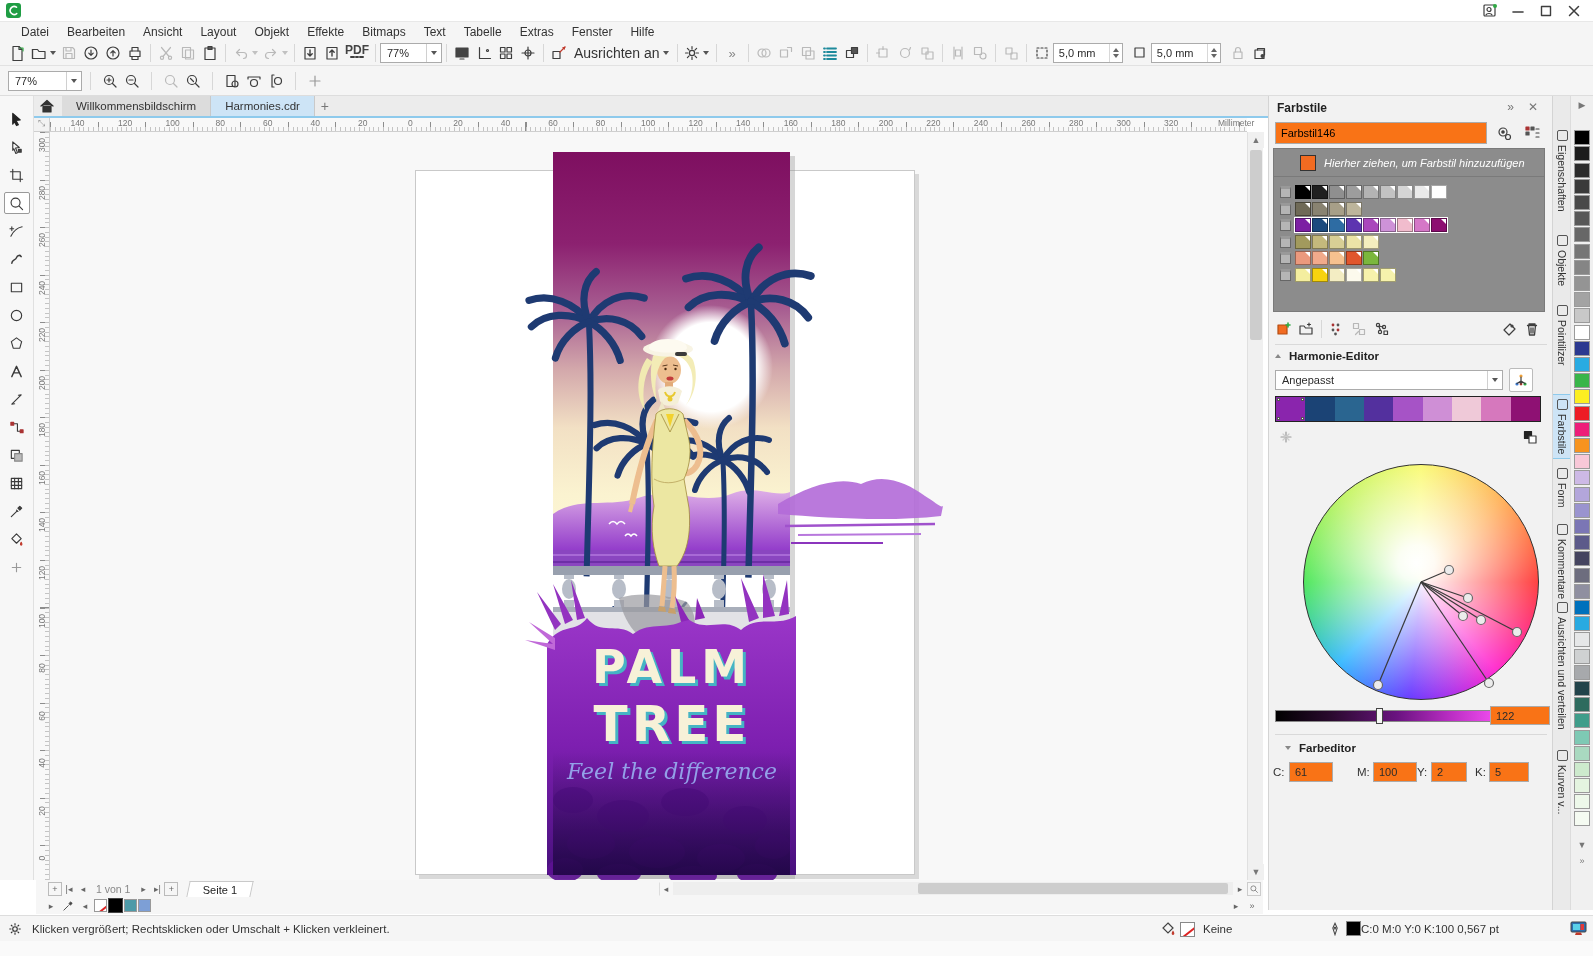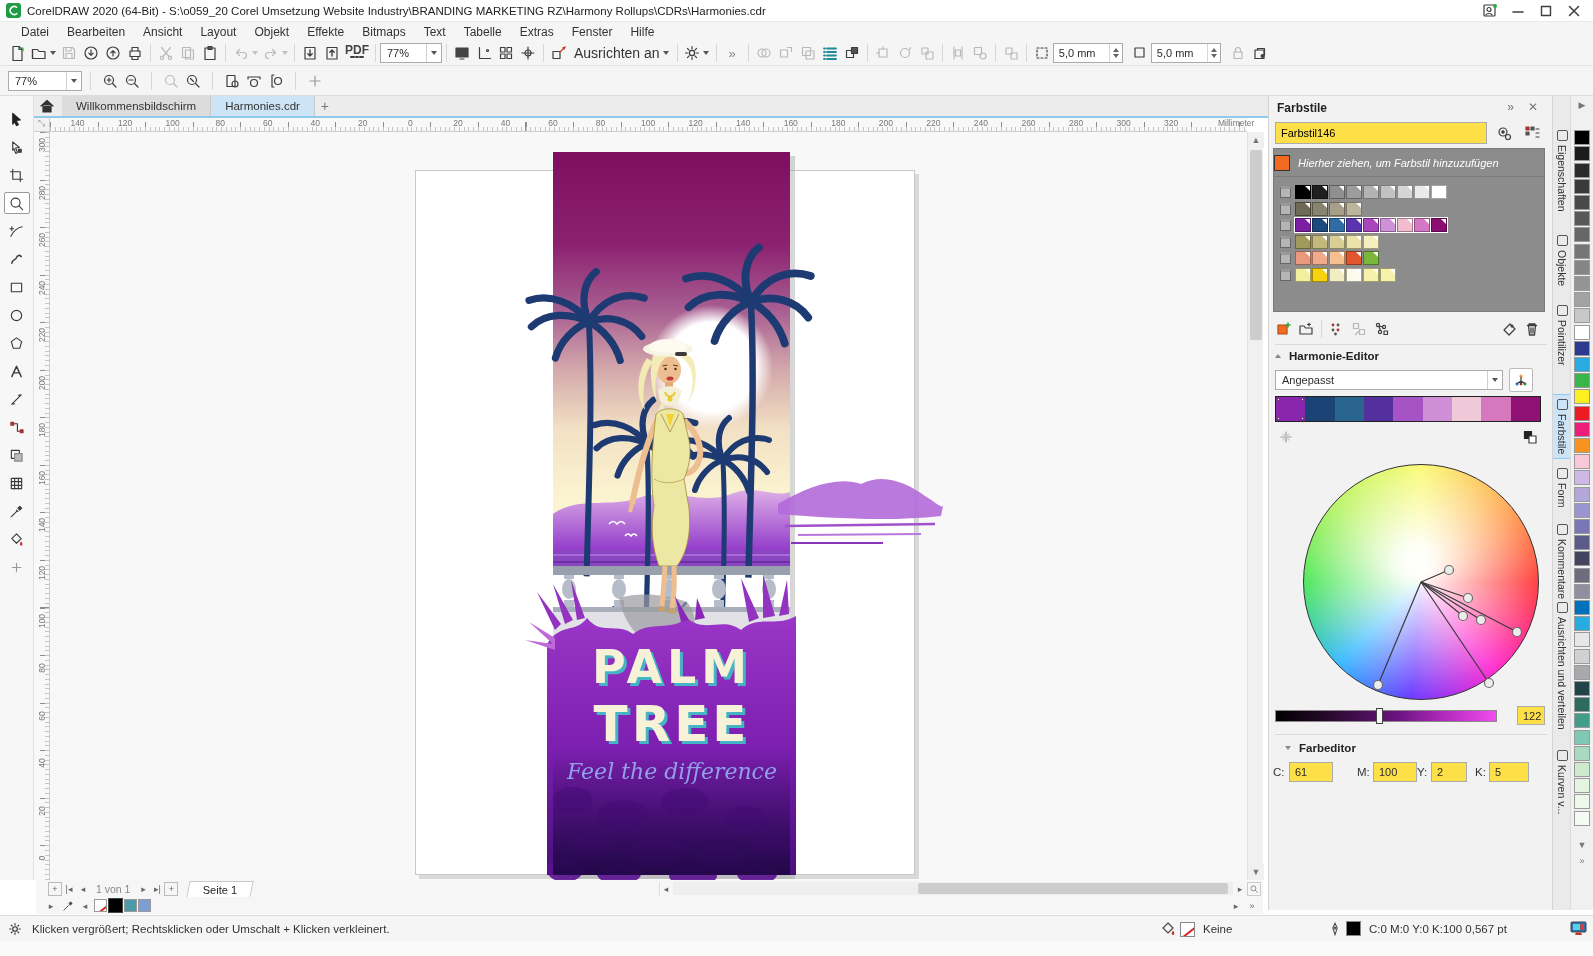--- a/index.html
+++ b/index.html
@@ -54,21 +54,21 @@
   #bannerwrap { left:503px; top:20px; width:237px; height:723px; box-shadow:5px 4px 0 rgba(150,150,150,.38); }
   
   .scrollv { background:#f0f0f0; border-left:1px solid #e0e0e0; }
   .thumb { background:#cdcdcd; border-radius:2px; }
   .sbtn { background:#f0f0f0; color:#777; font-size:9px; display:flex; align-items:center; justify-content:center; }
   
   #docker { left:1268px; top:96px; width:284px; height:814px; background:#f2f2f2; border-left:1px solid #d4d4d4; }
   #docker .hdr { position:absolute; left:0; top:0; width:100%; height:24px; }
   #docker .hdr .t { position:absolute; left:8px; top:5px; font-weight:bold; font-size:12px; color:#222; }
   .sec-h { font-weight:bold; font-size:11.5px; color:#222; }
-  .field { background:#fde047; border:1px solid #ababab; height:20px; font-size:11px; display:flex; align-items:center; padding-left:5px; }
+  .field { background:#f97316; border:1px solid #ababab; height:20px; font-size:11px; display:flex; align-items:center; padding-left:5px; }
   .grayarea { background:#8c8c8c; border:1px solid #7a7a7a; }
   .swrow { position:absolute; display:flex; align-items:center; gap:1px; }
   .sw { width:16px; height:14px; border:1px solid rgba(0,0,0,.35); position:relative; }
   .sw::after { content:""; position:absolute; right:0; top:0; width:0; height:0; border-left:5px solid transparent; border-top:5px solid #fff; }
   .swrow.selrow .sw { outline:1px solid #fff; }
   .folderic { width:11px; height:12px; background:#b5b5b5; border:1px solid #666; border-top:3px solid #999; margin-right:3px; }
   .hstrip { position:absolute; display:flex; border:1px solid #222; }
   .hstrip .hc { flex:1; height:100%; position:relative; }
   .dot { position:absolute; width:3px; height:3px; background:#fff; border:1px solid #555; }
   
@@ -95,21 +95,20 @@
   text { user-select:none; }
 </style>
 </head>
 <body>
 
 <div id="titlebar" class="abs">
   <svg style="margin-left:6px" width="15" height="15" viewBox="0 0 15 15">
       <rect width="15" height="15" rx="3" fill="#1f9d44"></rect>
       <path d="M10.5 4.2a4 4 0 1 0 .2 6.4" stroke="#fff" stroke-width="1.6" fill="none" stroke-linecap="round"></path>
     </svg>
-  <span class="t">CorelDRAW 2020 (64-Bit) - S:\o059_20 Corel Umsetzung Website Industry\BRANDING  MARKETING RZ\Harmony Rollups\CDRs\Harmonies.cdr</span>
   <div style="flex:1"></div>
   <div class="ic">
       <svg viewBox="0 0 16 16">
         <rect x="2" y="2" width="11" height="11" rx="1"></rect>
         <circle cx="7" cy="6.5" r="2"></circle>
         <path d="M4 12c.6-2 5.4-2 6 0"></path>
         <circle cx="13" cy="3" r="2" fill="#2faa44" stroke="none"></circle>
       </svg>
     </div>
   <div class="ic" style="margin:0 6px">
@@ -786,21 +785,21 @@
     </div>
   <div class="abs ic" style="left:252px;top:26px">
       <svg viewBox="0 0 16 16">
         <rect x="2" y="2" width="3" height="3" fill="#a33" stroke="#a33"></rect>
         <rect x="7" y="2" width="3" height="3" fill="#555" stroke="#555"></rect>
         <rect x="2" y="7" width="3" height="3" fill="#555" stroke="#555"></rect>
         <path d="M12 4h3M12 8h3M12 12h3"></path>
       </svg>
     </div>
   <div class="abs grayarea" style="left:4px;top:52px;width:272px;height:164px">
-    <div class="row" style="height:28px;border-bottom:1px solid #7a7a7a;">
+    <div class="row" style="height:28px;border-bottom:1px solid #7a7a7a;padding-left:26px">
       <div style="width:16px;height:16px;border:1px solid #333;background:#f26b21"></div>
       <span style="font-style:italic;color:#fff;font-size:11px;margin-left:8px">Hierher ziehen, um Farbstil hinzuzufügen</span>
     </div>
     <div id="stylegrid" style="position:relative">
         <div class="swrow" style="left: 6px; top: 8px;">
           <div class="folderic"></div>
           <div class="sw" style="background: rgb(0, 0, 0);"></div>
           <div class="sw" style="background: rgb(32, 32, 32);"></div>
           <div class="sw" style="background: rgb(143, 143, 143);"></div>
           <div class="sw" style="background: rgb(157, 157, 157);"></div>
@@ -976,21 +975,21 @@
         <circle cx="160" cy="152" r="4.5"></circle>
         <circle cx="178" cy="156" r="4.5"></circle>
         <circle cx="214" cy="168" r="4.5"></circle>
         <circle cx="186" cy="219" r="4.5"></circle>
         <circle cx="75" cy="221" r="4.5"></circle>
     </g>
   </svg>
   <div class="abs" style="left:6px;top:614px;width:222px;height:12px;border:1px solid #888;background:linear-gradient(90deg,#000,#2a0a2e 25%,#6a1380 55%,#b62cc0 78%,#f24df0 100%)">
     <div style="position:absolute;left:100px;top:-3px;width:7px;height:16px;background:#f4f4f4;border:1px solid #444"></div>
   </div>
-  <div class="abs field" style="left:248px;top:610px;width:28px;height:19px">
+  <div class="abs field" style="left:221px;top:610px;width:60px;height:19px">
       <span>122</span>
     </div>
   <div class="abs" style="left:6px;top:638px;width:272px;height:1px;background:#d9d9d9"></div>
   <div class="abs row" style="left:16px;top:646px">
     <span class="tri-d" style="border-top-color:#888"></span>
     <span class="sec-h" style="margin-left:8px">Farbeditor</span>
   </div>
   <div id="cmykrow" class="abs" style="left:0;top:666px;width:284px;height:24px">
       <span style="position: absolute; left: 4px; top: 4px; font-size: 11.5px; color: rgb(51, 51, 51);">C:</span>
       <div class="field" style="position: absolute; left: 20px; top: 0px; width: 44px;">61</div>
@@ -1148,21 +1147,21 @@
         </svg>
       <div class="swbox noneswatch" style="margin-left:4px"></div>
       <span style="margin-left:8px">Keine</span>
     </div>
     <div class="abs row" style="left:1328px;top:5px">
       <svg width="14" height="14" viewBox="0 0 16 16" style="stroke:#444;fill:none;stroke-width:1.2">
           <path d="M8 1.5l2.5 5.5L8 14.5 5.5 7z"></path>
           <circle cx="8" cy="7" r="1"></circle>
         </svg>
       <div class="swbox" style="background:#000;margin-left:4px"></div>
-      <span style="margin-left:8px">C:0 M:0 Y:0 K:100  0,567 pt</span>
+      <span style="margin-left:0">C:0 M:0 Y:0 K:100  0,567 pt</span>
     </div>
     <svg class="abs" style="left:1570px;top:5px" width="17" height="15" viewBox="0 0 17 15">
         <rect x="1" y="1" width="15" height="10" rx="1" fill="#2a6fb0" stroke="#444"></rect>
         <rect x="3" y="3" width="7" height="6" fill="#5ad0e8"></rect>
         <rect x="10.5" y="3" width="3.5" height="6" fill="#e03a3a"></rect>
         <path d="M6 11.5h5l1 2.5H5z" fill="#c0392b"></path>
       </svg>
   </div>
 </div>
 <div id="understrip" class="abs"></div>

